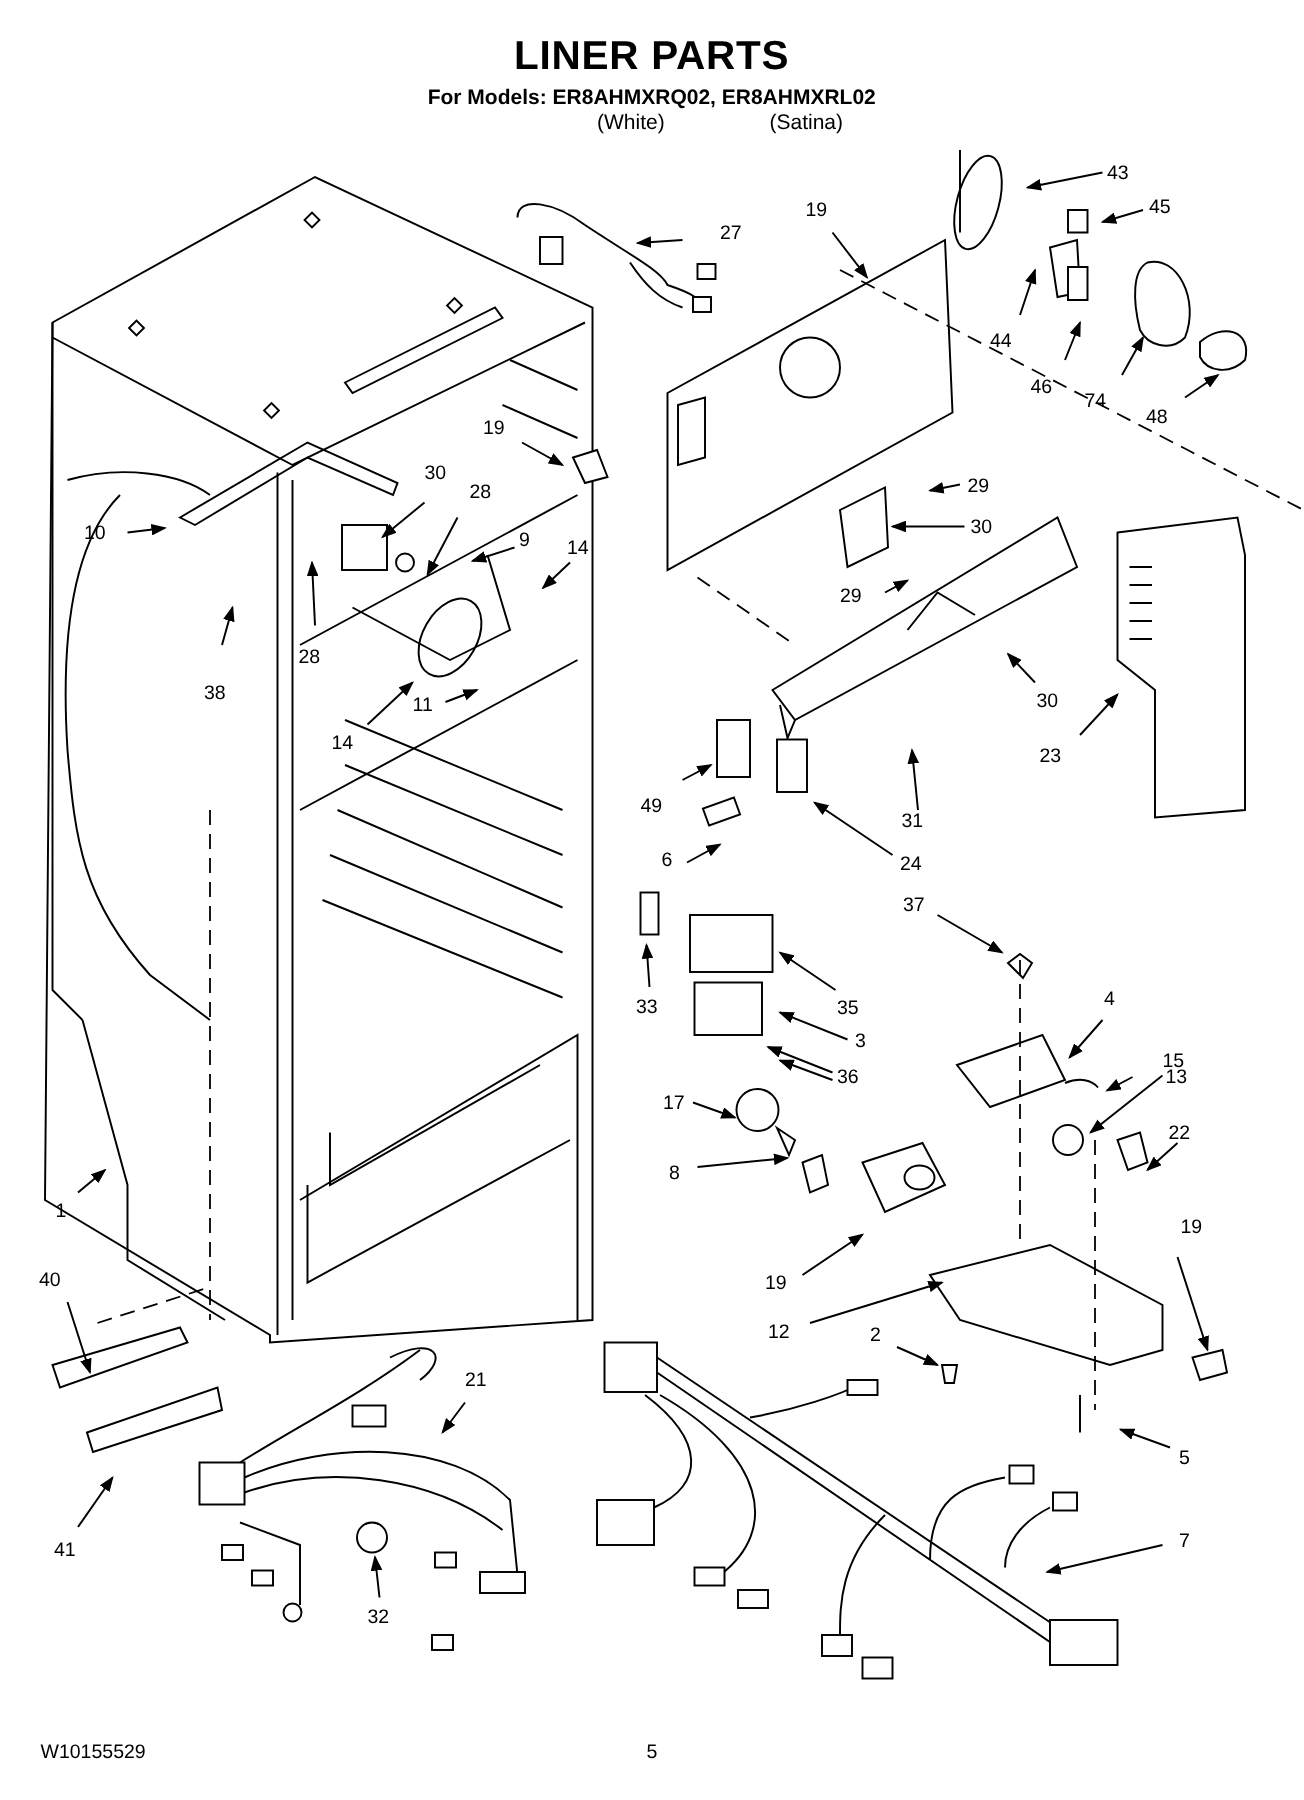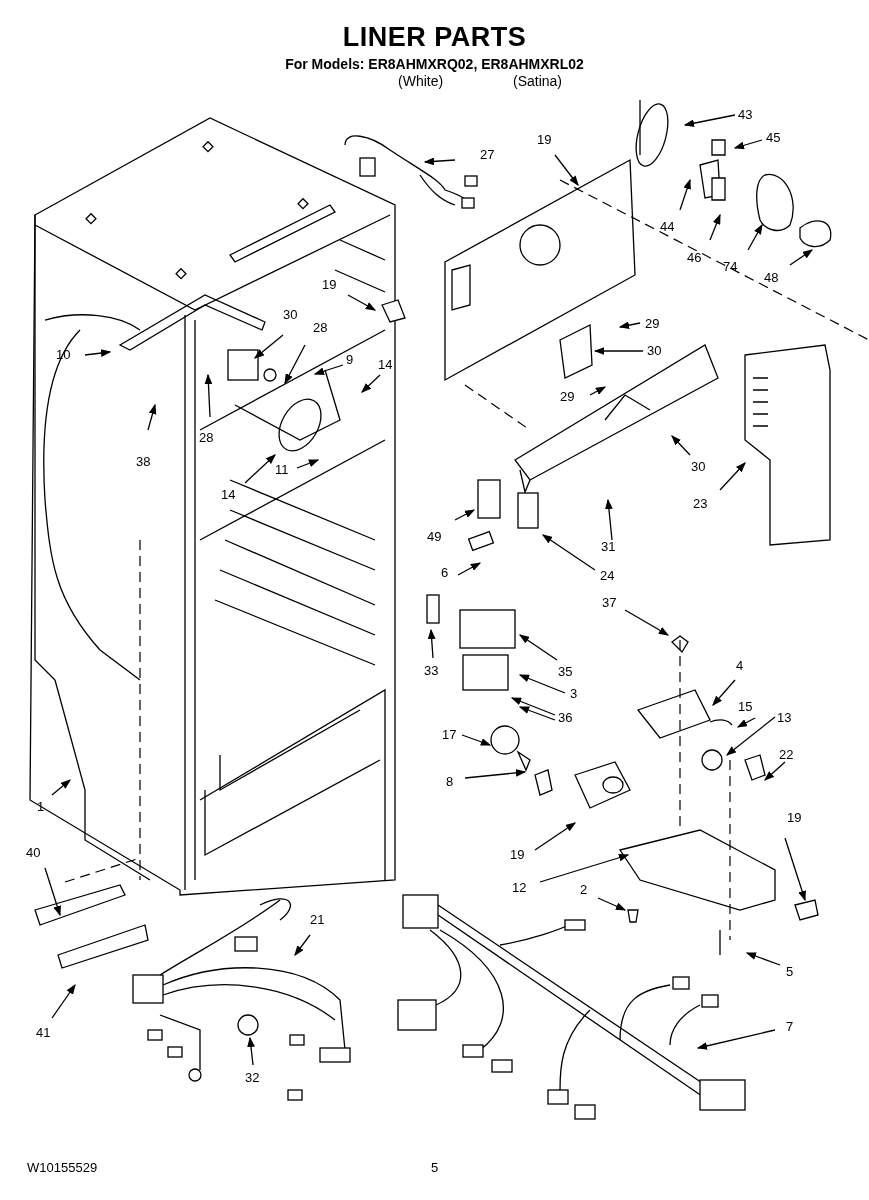--- a/index.html
+++ b/index.html
@@ -234,21 +234,21 @@
 <div class="lbl" style="left:441px;top:563px">6</div>
 <div class="lbl" style="left:786px;top:1017px">7</div>
 <div class="lbl" style="left:446px;top:772px">8</div>
 <div class="lbl" style="left:346px;top:350px">9</div>
 <div class="lbl" style="left:56px;top:345px">10</div>
 <div class="lbl" style="left:275px;top:460px">11</div>
 <div class="lbl" style="left:512px;top:878px">12</div>
 <div class="lbl" style="left:777px;top:708px">13</div>
 <div class="lbl" style="left:378px;top:355px">14</div>
 <div class="lbl" style="left:221px;top:485px">14</div>
-<div class="lbl" style="left:738px;top:697px">15</div>
+<div class="lbl" style="left:775px;top:697px">15</div>
 <div class="lbl" style="left:537px;top:130px">19</div>
 <div class="lbl" style="left:442px;top:725px">17</div>
 <div class="lbl" style="left:510px;top:845px">19</div>
 <div class="lbl" style="left:322px;top:275px">19</div>
 <div class="lbl" style="left:787px;top:808px">19</div>
 <div class="lbl" style="left:647px;top:341px">30</div>
 <div class="lbl" style="left:310px;top:910px">21</div>
 <div class="lbl" style="left:779px;top:745px">22</div>
 <div class="lbl" style="left:693px;top:494px">23</div>
 <div class="lbl" style="left:600px;top:566px">24</div>

